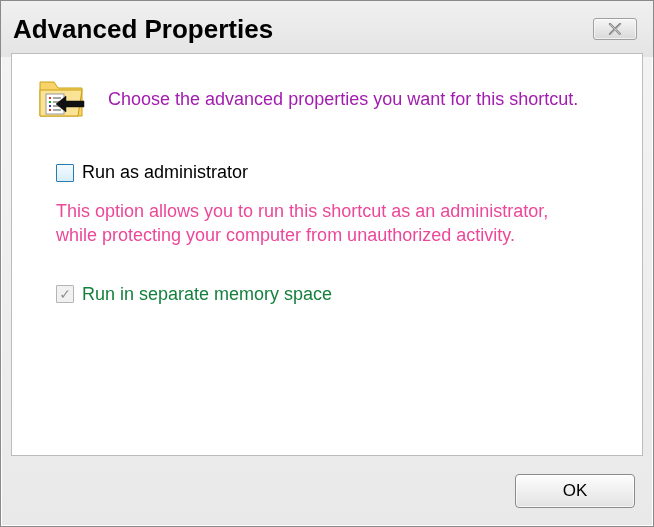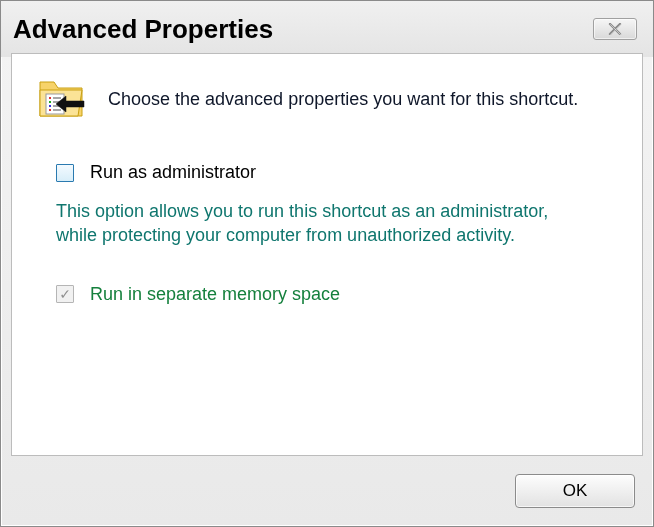--- a/index.html
+++ b/index.html
@@ -58,27 +58,27 @@
   }
   .intro-row {
     display: flex;
     align-items: center;
     gap: 22px;
     margin-bottom: 40px;
   }
   .folder-icon { flex: 0 0 auto; }
   .intro-text {
     font-size: 18px;
-    color: #0f172a;
+    color: #a21caf;
   }
   .option-block { margin-left: 18px; margin-bottom: 36px; }
   .checkbox-row {
     display: flex;
     align-items: center;
-    gap: 16px;
+    gap: 8px;
     margin-bottom: 16px;
   }
   .checkbox {
     width: 18px;
     height: 18px;
     border: 1px solid #2a7ab0;
     background: linear-gradient(to bottom, #f3faff, #d8eef9);
     border-radius: 1px;
     display: flex;
     align-items: center;
@@ -90,21 +90,21 @@
     background: #f1f1f1;
   }
   .checkbox .checkmark { color: #8f8f8f; font-size: 14px; line-height: 1; }
   .checkbox-label {
     font-size: 18px;
     color: #000;
   }
   .checkbox-label.disabled { color: #15803d; }
   .help-text {
     font-size: 18px;
-    color: #0f766e;
+    color: #ec4899;
     line-height: 1.35;
     max-width: 520px;
   }
   .button-row {
     position: absolute;
     right: 18px;
     bottom: 18px;
     display: flex;
     gap: 14px;
   }

